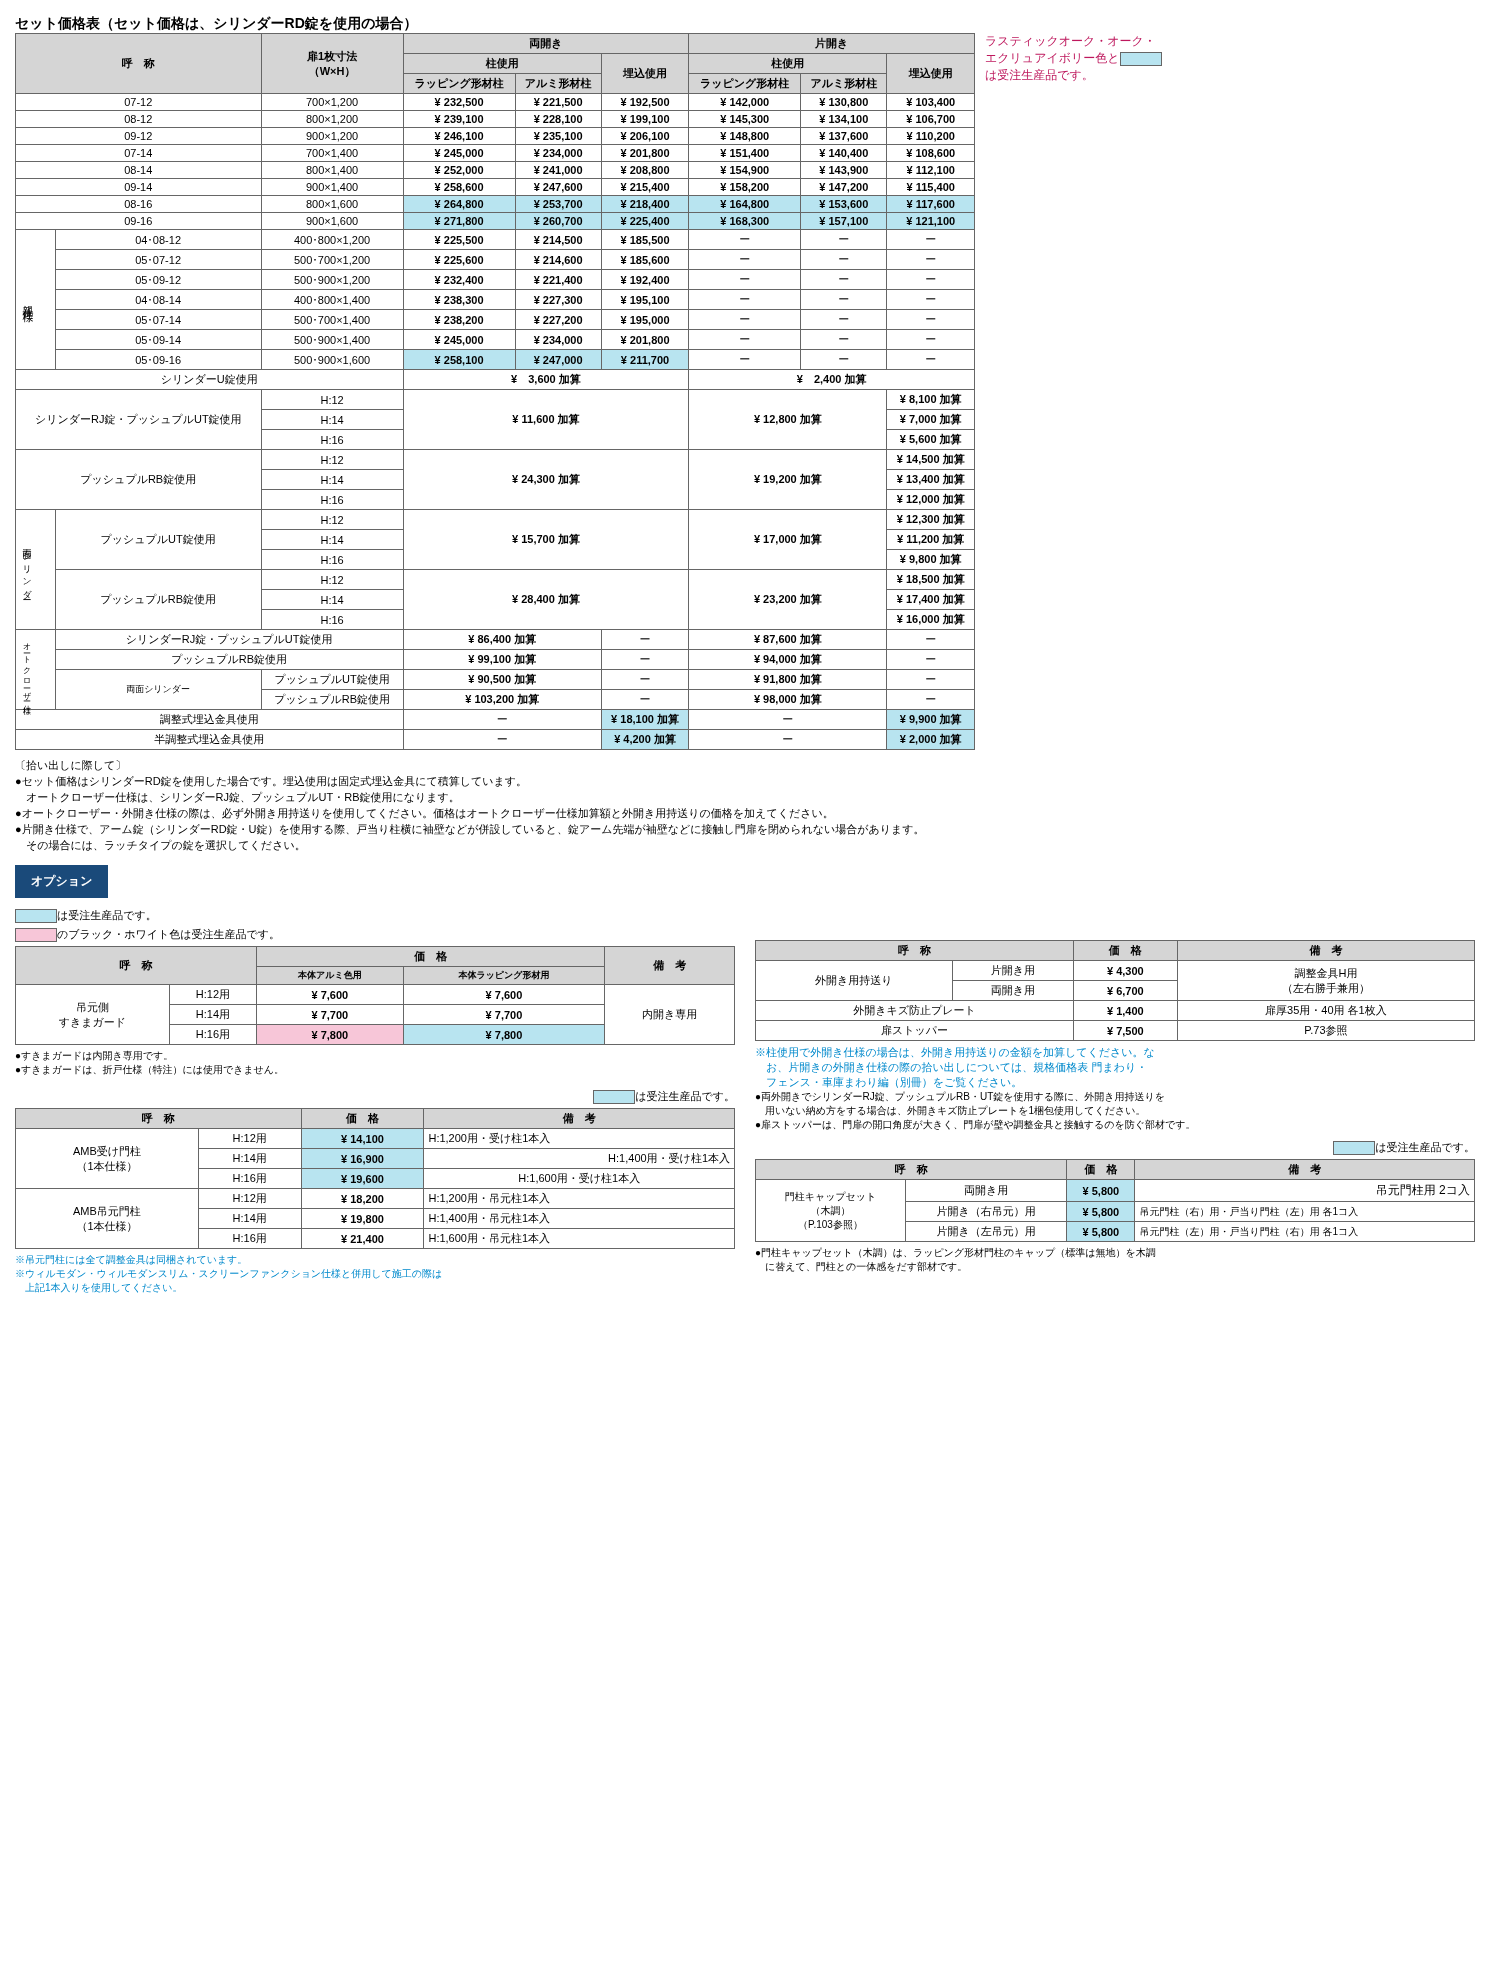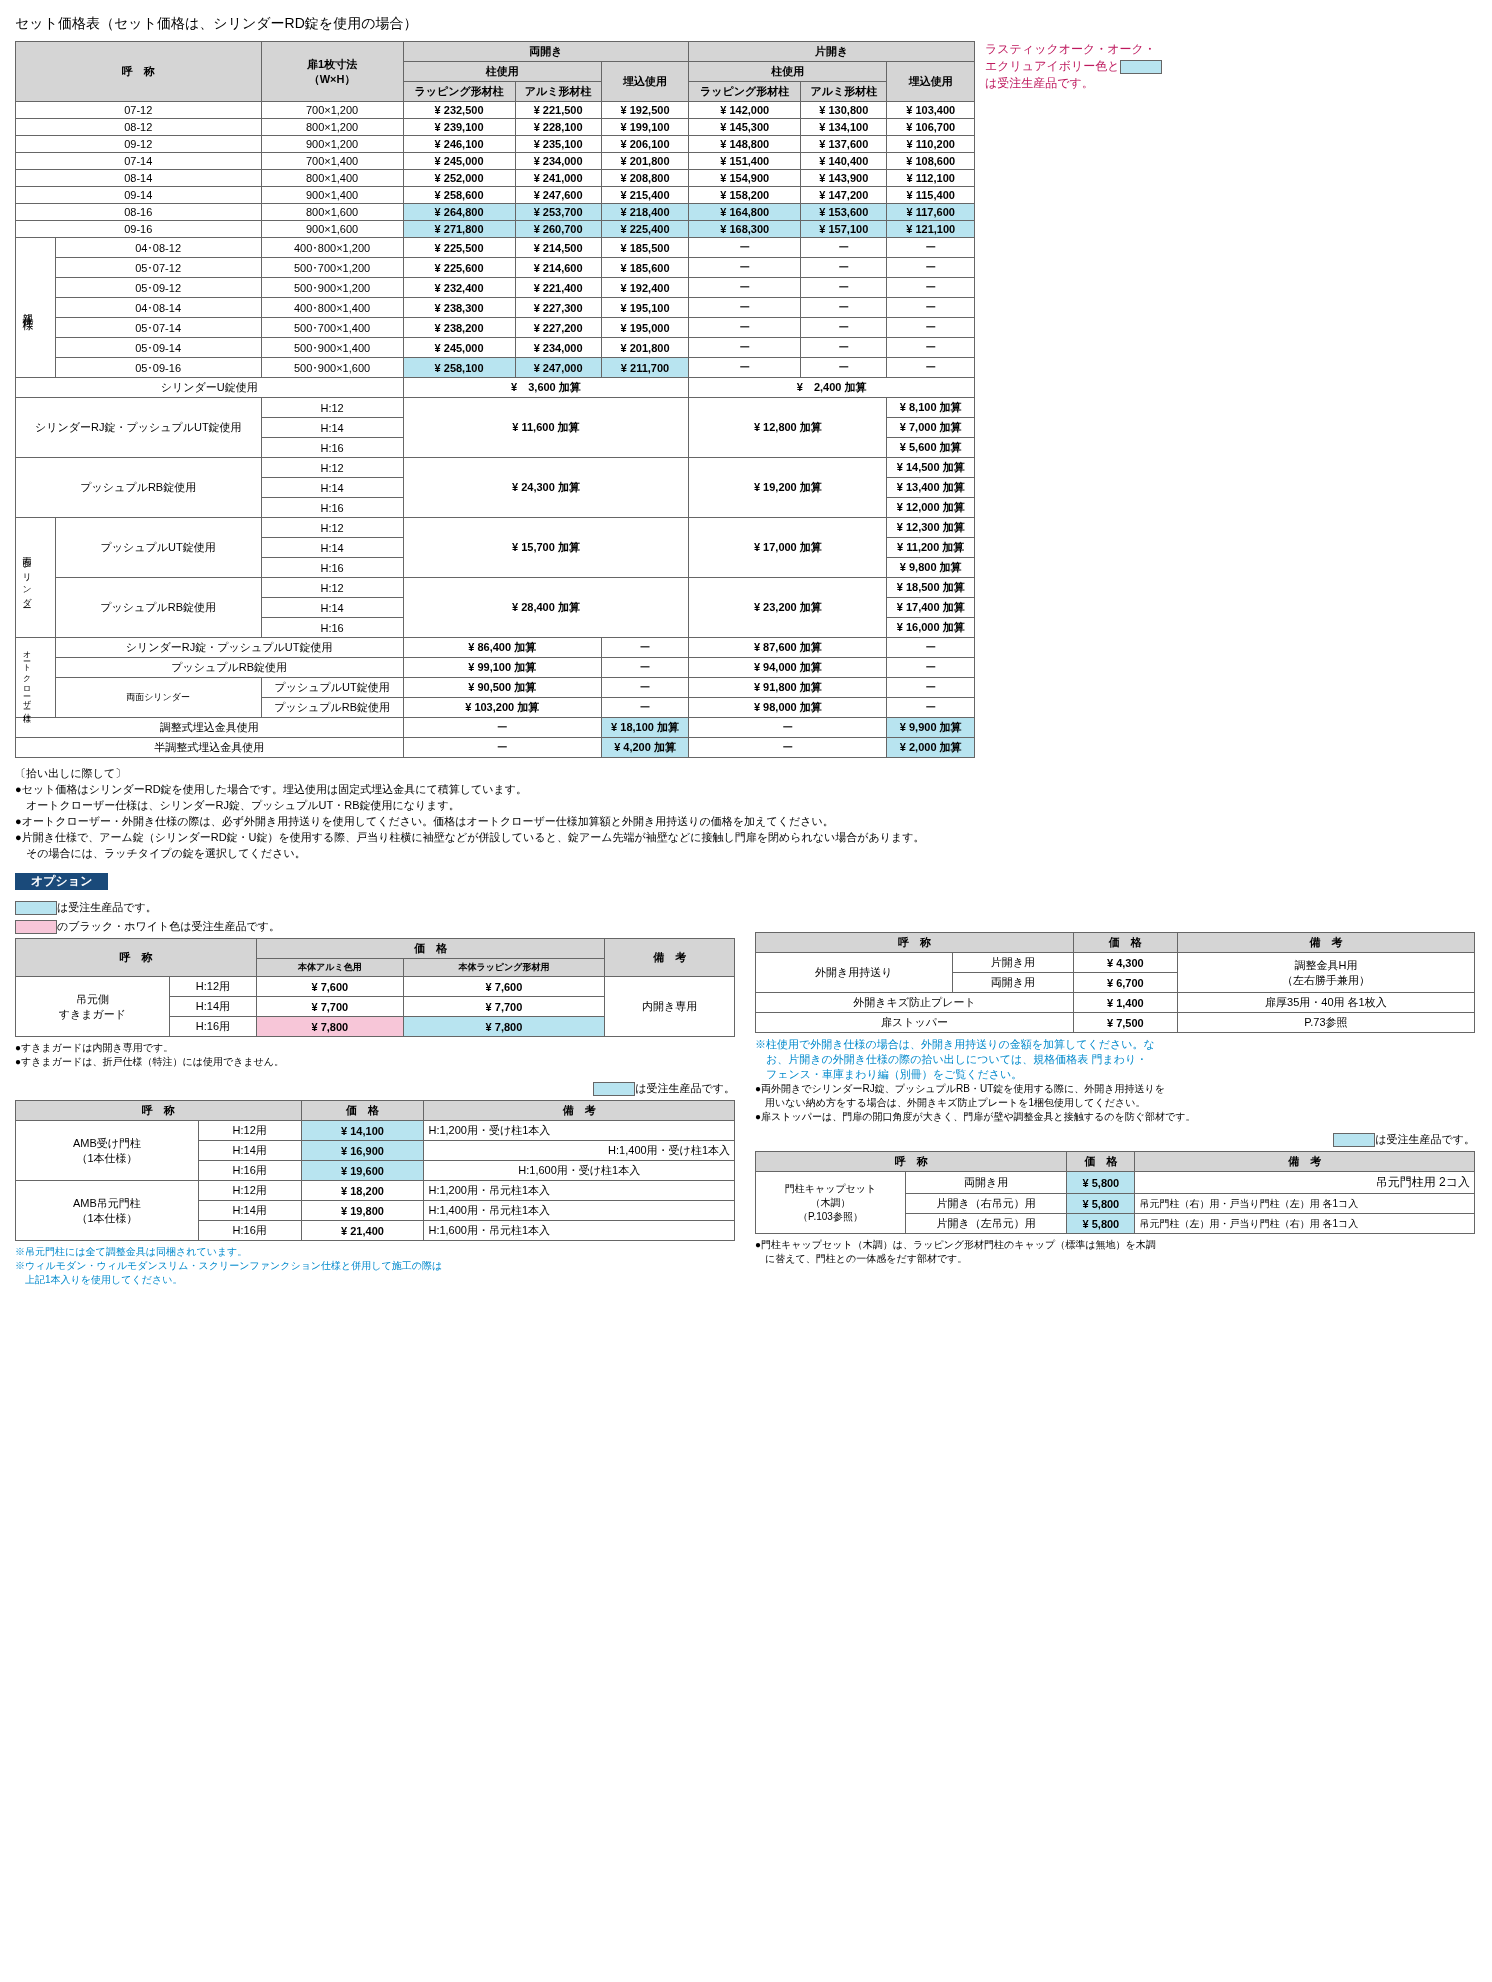--- a/index.html
+++ b/index.html
@@ -1,29 +1,29 @@
 <!DOCTYPE html>
 <html><head>
 <meta charset="utf-8">
 <style>
 body{font-family:"Hiragino Kaku Gothic Pro","Meiryo",sans-serif;font-size:11px;margin:0;padding:15px;background:#fff;color:#000}
 .container{width:1460px}
 .main-row{display:flex;gap:10px}
-.title{font-size:14px;font-weight:normal;margin-bottom:8px}
+.title{font-size:14px;font-weight:bold;margin-bottom:0}
 table{border-collapse:collapse;width:100%}
 th,td{border:1px solid #666;padding:2px 4px;text-align:center;font-size:11px}
 th{background:#d5d5d5;font-weight:bold}
 .price{font-weight:bold;text-align:center}
 .hl{background:#b8e4f0}
 .hl-p{background:#f7c6d8}
 .side-note{font-size:12px;color:#be185d;width:190px}
 .side-sw{display:inline-block;width:40px;height:12px;background:#b8e4f0;border:1px solid #666;vertical-align:middle}
 .notes{font-size:11px;margin:8px 0 12px}
 .notes div{margin:1px 0}
-.opt-hdr{background:#1a4a7a;color:#fff;padding:0 16px;font-size:12px;font-weight:bold;display:inline-block}
+.opt-hdr{background:#1a4a7a;color:#fff;padding:8px 16px;font-size:12px;font-weight:bold;display:inline-block}
 .opt-row{display:flex;gap:20px;margin-top:6px}
 .opt-col{flex:1}
 .legend{font-size:11px;margin:4px 0}
 .lg-sw{display:inline-block;width:40px;height:12px;border:1px solid #666;vertical-align:middle}
 .blue-note{color:#0089cc;font-size:11px}
 .small-note{font-size:10px;margin-top:4px}
 .vtext{writing-mode:vertical-rl;text-orientation:upright;letter-spacing:2px}
 .dash{text-align:center}
 .w-main{width:960px}
 </style>

